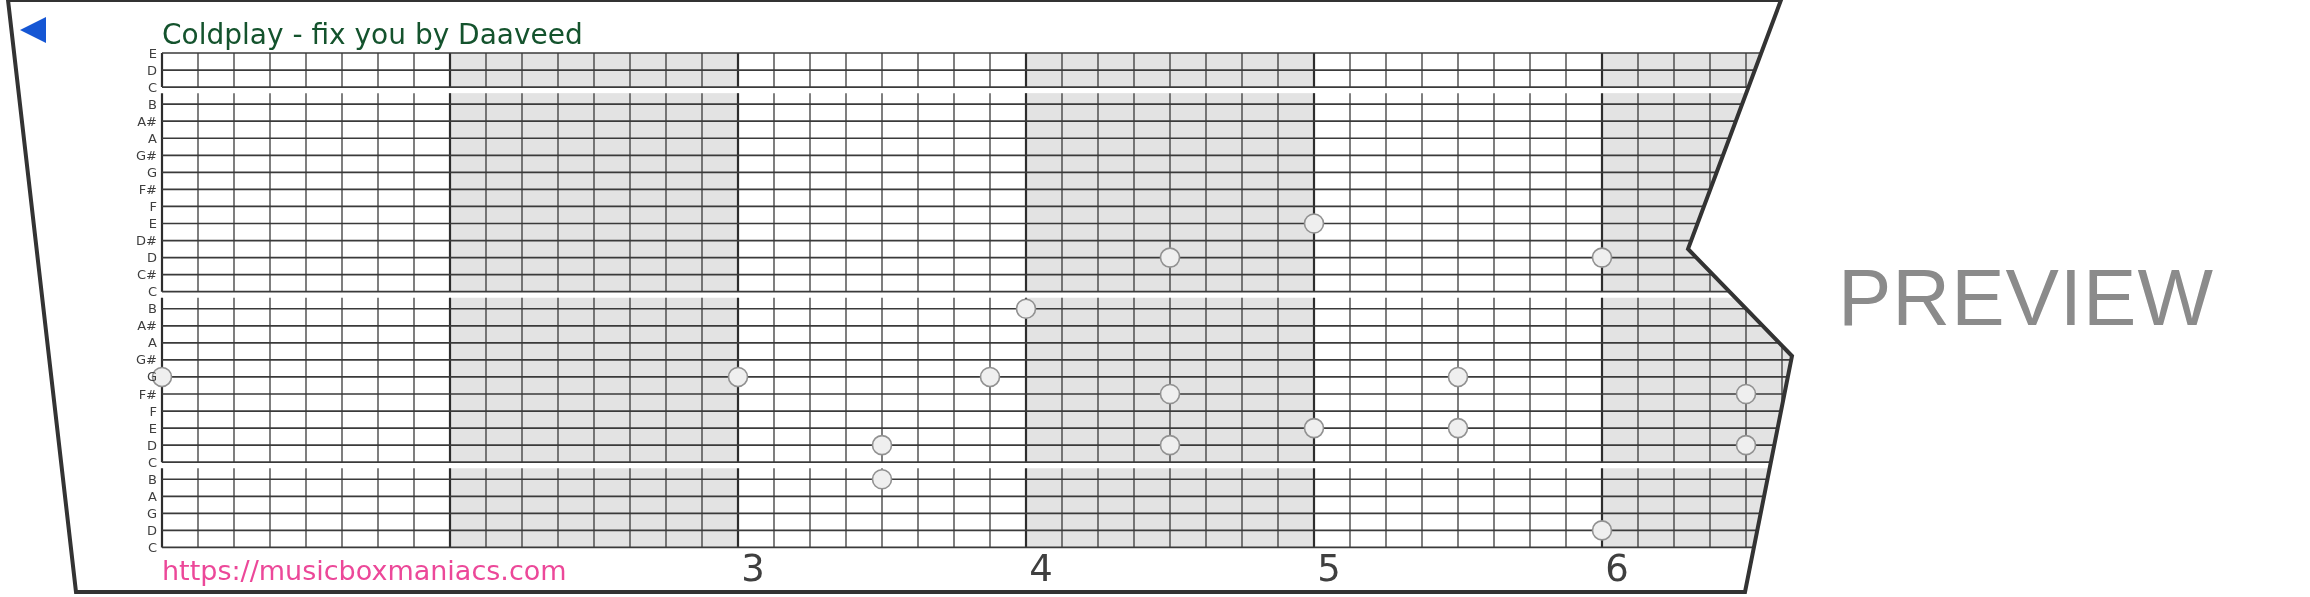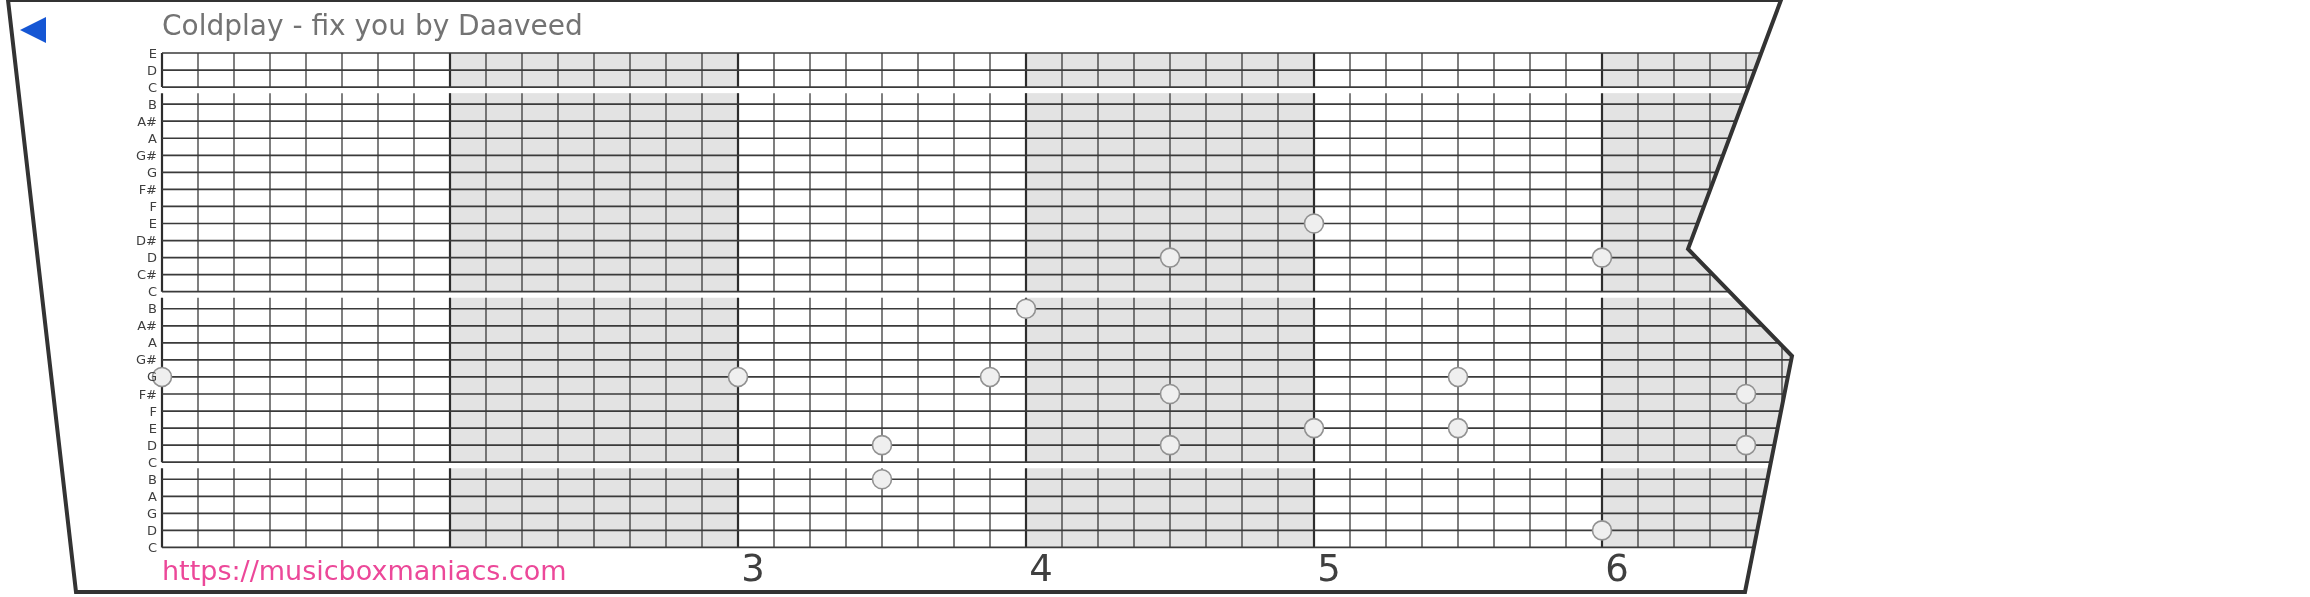--- a/index.html
+++ b/index.html
@@ -8,23 +8,23 @@
     width: 2310px;
     height: 597px;
     background: #ffffff;
     overflow: hidden;
     font-family: "DejaVu Sans", sans-serif;
   }
   #page-root { position: relative; width: 2310px; height: 597px; }
   #strip-canvas { position: absolute; left: 0; top: 0; }
   .overlay { position: absolute; white-space: nowrap; }
   #page-title {
-    left: 162px; top: 11px;
+    left: 162px; top: 20px;
     font-size: 28px; line-height: 30px;
-    color: #737373;
+    color: #14532d;
   }
   #site-url {
     left: 162px; top: 556px;
     font-size: 27px; line-height: 30px;
     color: #ec4899;
   }
   #preview-watermark {
     left: 1838px; top: 258px;
     font-family: "Liberation Sans", sans-serif;
     font-size: 80px; line-height: 1;
@@ -345,14 +345,15 @@
       <text x="1329" y="581" text-anchor="middle" font-size="37" font-family="&quot;DejaVu Sans&quot;, sans-serif" fill="#3f3f3f">5</text>
       <text x="1617" y="581" text-anchor="middle" font-size="37" font-family="&quot;DejaVu Sans&quot;, sans-serif" fill="#3f3f3f">6</text>
     </svg>
 
   <div id="back-triangle"></div>
 
   <div id="page-title" class="overlay">Coldplay - fix you by Daaveed</div>
 
   <div id="site-url" class="overlay">https://musicboxmaniacs.com</div>
 
+  <div id="preview-watermark" class="overlay">PREVIEW</div>
 
 </div>
 
 </body></html>

